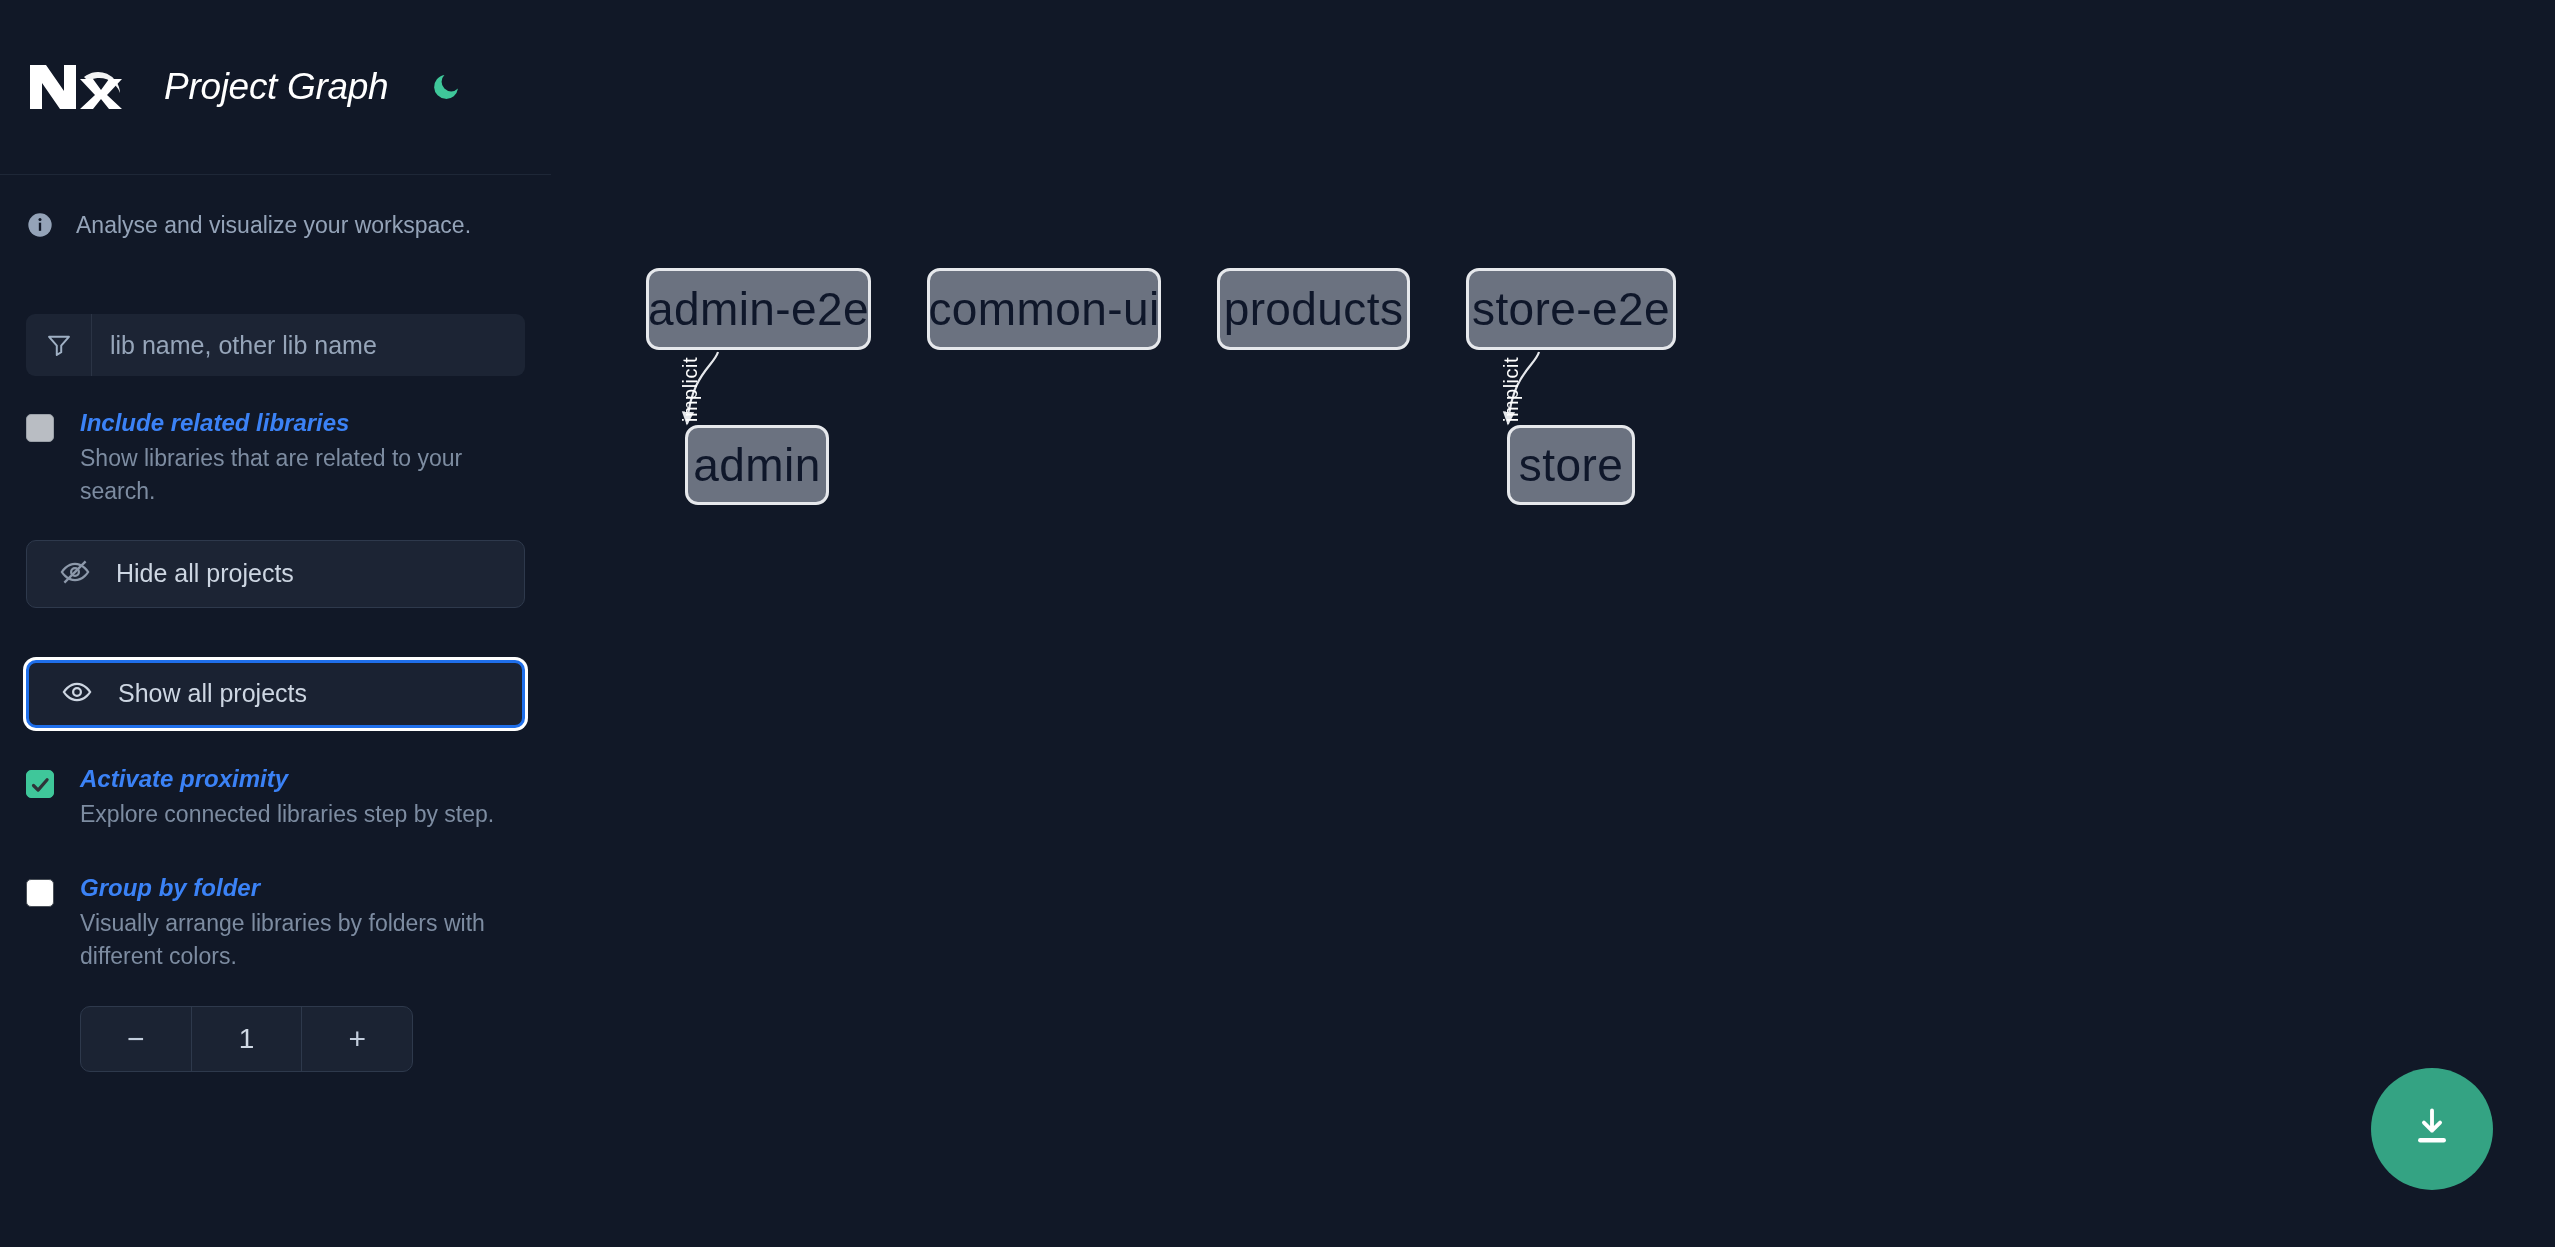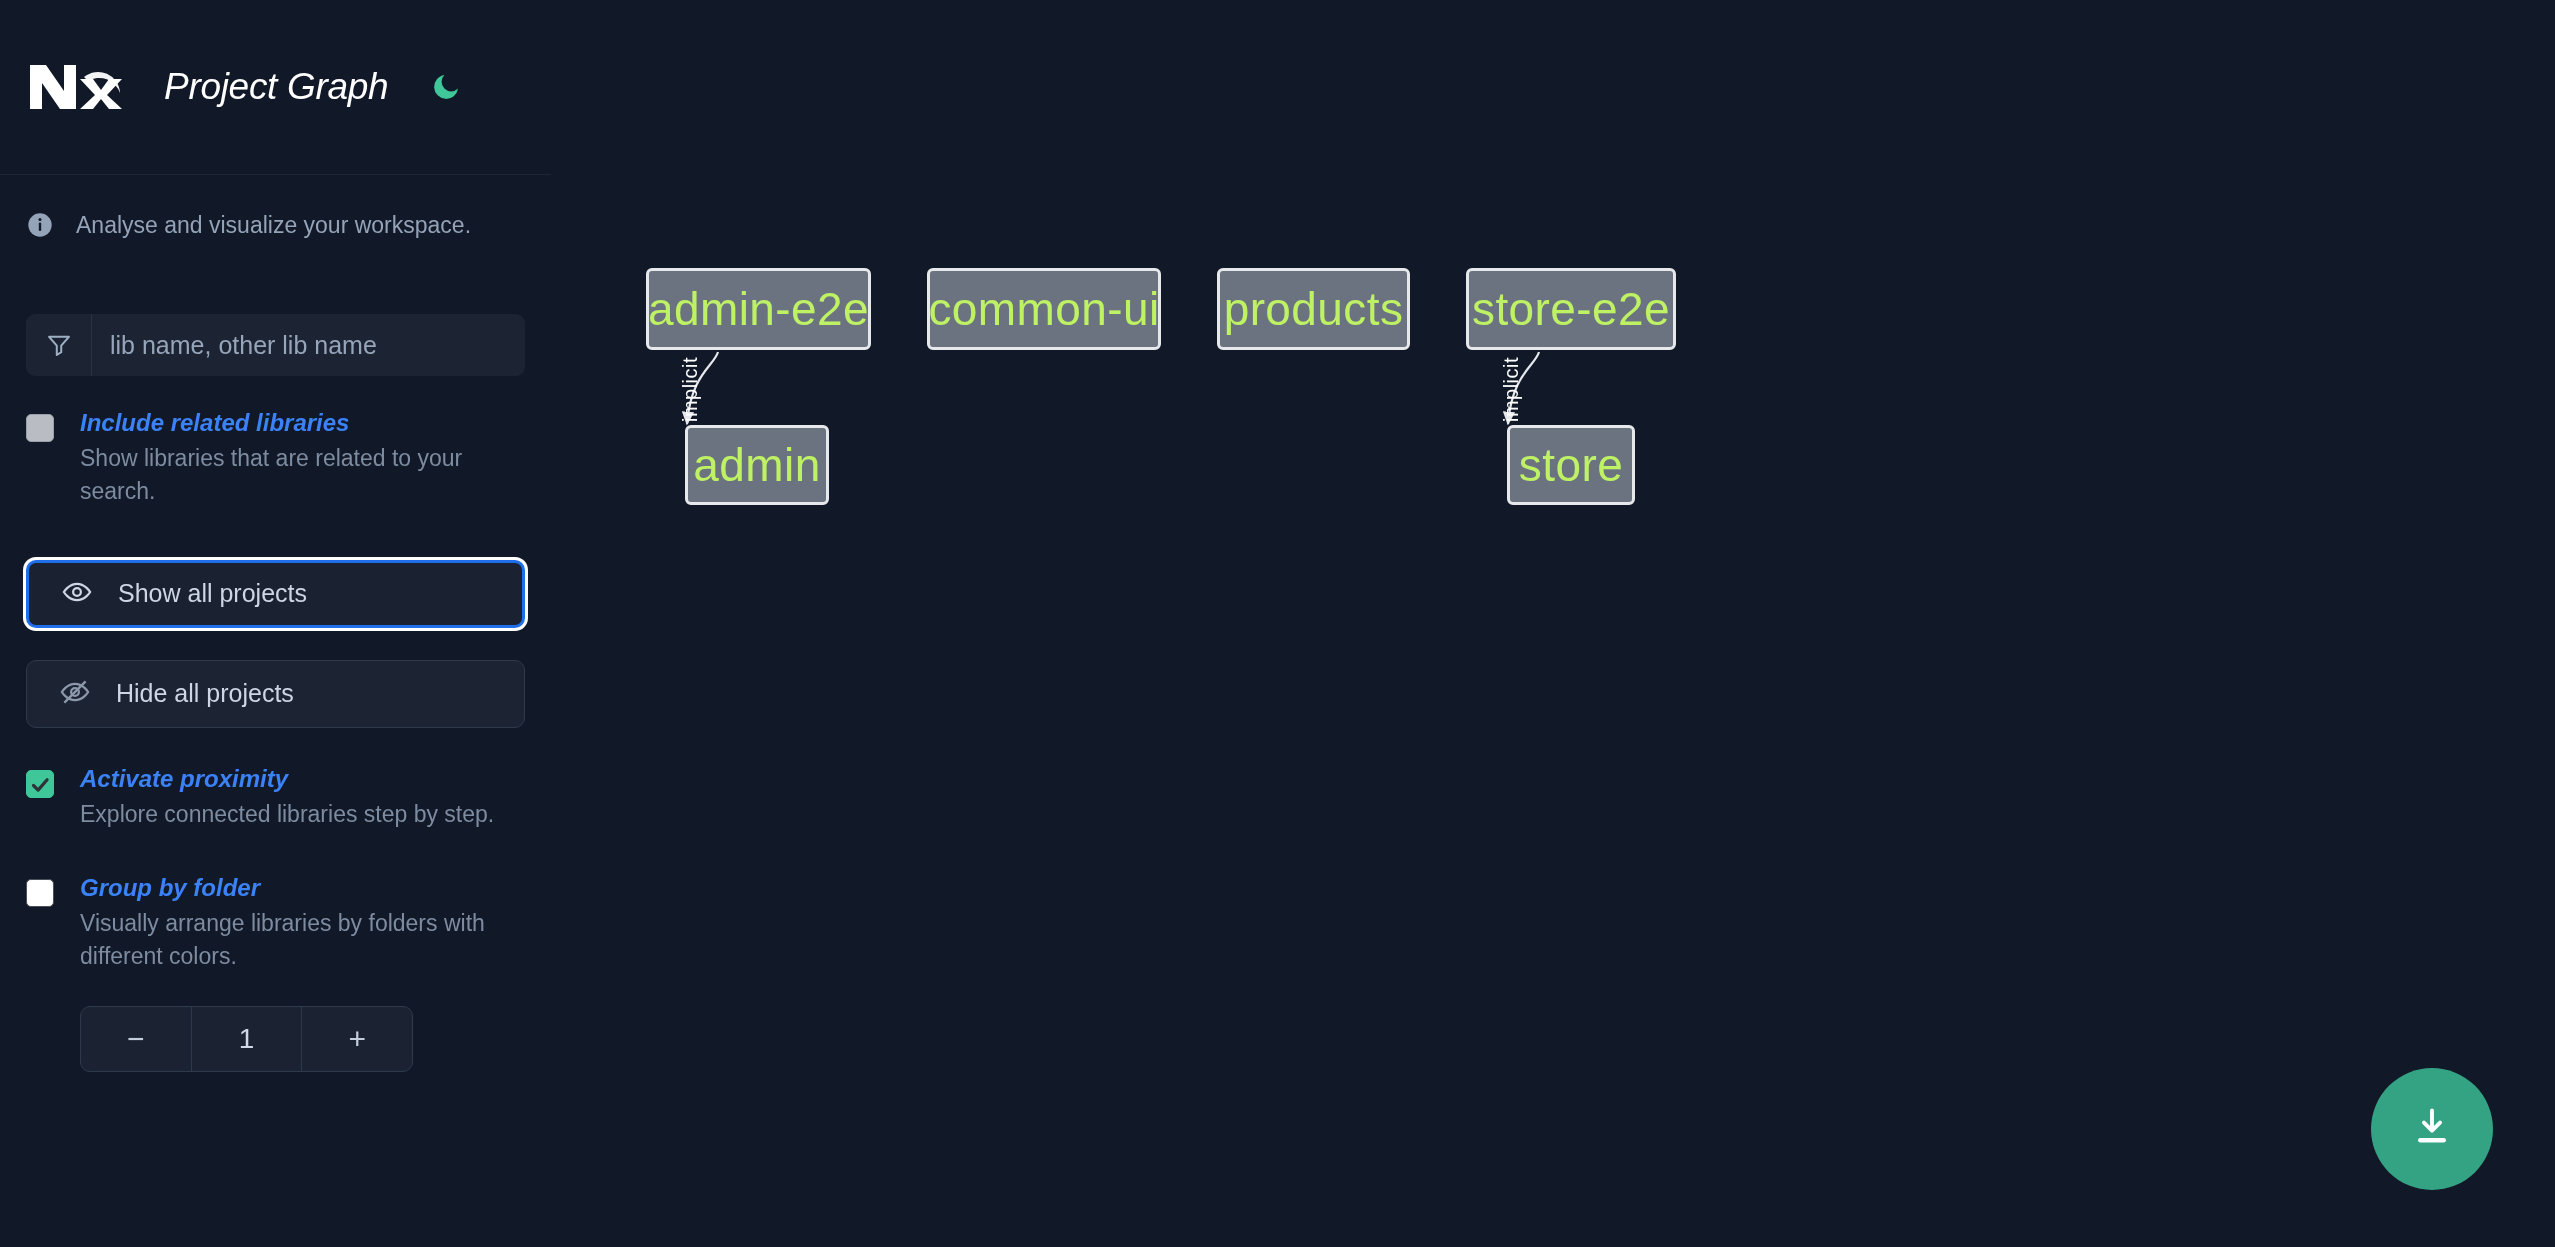--- a/index.html
+++ b/index.html
@@ -141,23 +141,23 @@
   
   .canvas {
     position: relative;
     flex: 1; height: 1247px; background: #111827;
     overflow: hidden;
   }
   .node {
     position: absolute;
     background: #6b7280;
     border: 3px solid #e6e8ec;
-    border-radius: 6px;
+    border-radius: 13px;
     display: flex; align-items: center; justify-content: center;
-    color: #bef264;
+    color: #0f172a;
     font-size: 46px;
     letter-spacing: 0.4px;
     cursor: pointer;
     white-space: nowrap;
   }
   .edge-svg { position: absolute; left: 0; top: 0; width: 100%; height: 100%; pointer-events: none; }
   .edge-label {
     position: absolute;
     font-size: 20px; color: #ffffff;
     transform: rotate(-90deg);
@@ -219,39 +219,39 @@
     </div>
 
     <div class="opt-block">
       <span class="cbox grey"></span>
       <span class="opt-text">
         <span class="opt-title" style="display:block">Include related libraries</span>
         <span class="opt-desc" style="display:block">Show libraries that are related to your search.</span>
       </span>
     </div>
 
-    <div class="btn btn-show focused">
-      <span>
-        <svg viewBox="0 0 24 24" width="30" height="30" aria-hidden="true">
-          <path fill="none" stroke="#cdd6e2" stroke-width="1.8" d="M1.5 12S5.5 5.5 12 5.5 22.5 12 22.5 12 18.5 18.5 12 18.5 1.5 12 1.5 12z"></path>
-          <circle cx="12" cy="12" r="3.1" fill="none" stroke="#cdd6e2" stroke-width="1.8"></circle>
-        </svg>
-      </span>
-      <span class="btn-label">Show all projects</span>
-    </div>
-
     <div class="btn btn-hide">
       <span>
         <svg viewBox="0 0 24 24" width="30" height="30" aria-hidden="true">
           <path fill="none" stroke="#8d99aa" stroke-width="1.8" d="M1.5 12S5.5 5.5 12 5.5 22.5 12 22.5 12 18.5 18.5 12 18.5 1.5 12 1.5 12z"></path>
           <circle cx="12" cy="12" r="3.1" fill="none" stroke="#8d99aa" stroke-width="1.8"></circle>
           <line x1="3.5" y1="20.5" x2="20.5" y2="3.5" stroke="#8d99aa" stroke-width="1.8"></line>
         </svg>
       </span>
       <span class="btn-label">Hide all projects</span>
+    </div>
+
+    <div class="btn btn-show focused">
+      <span>
+        <svg viewBox="0 0 24 24" width="30" height="30" aria-hidden="true">
+          <path fill="none" stroke="#cdd6e2" stroke-width="1.8" d="M1.5 12S5.5 5.5 12 5.5 22.5 12 22.5 12 18.5 18.5 12 18.5 1.5 12 1.5 12z"></path>
+          <circle cx="12" cy="12" r="3.1" fill="none" stroke="#cdd6e2" stroke-width="1.8"></circle>
+        </svg>
+      </span>
+      <span class="btn-label">Show all projects</span>
     </div>
 
     <div class="opt-block" style="padding-top:38px">
       <span class="cbox green">
         <svg viewBox="0 0 22 22" width="22" height="22" aria-hidden="true">
           <path fill="none" stroke="#2e3338" stroke-width="3.2" stroke-linecap="round" stroke-linejoin="round" d="M3.5 11.5l4.6 4.6 9-10.4"></path>
         </svg>
       </span>
       <span class="opt-text">
         <span class="opt-title" style="display:block">Activate proximity</span>

